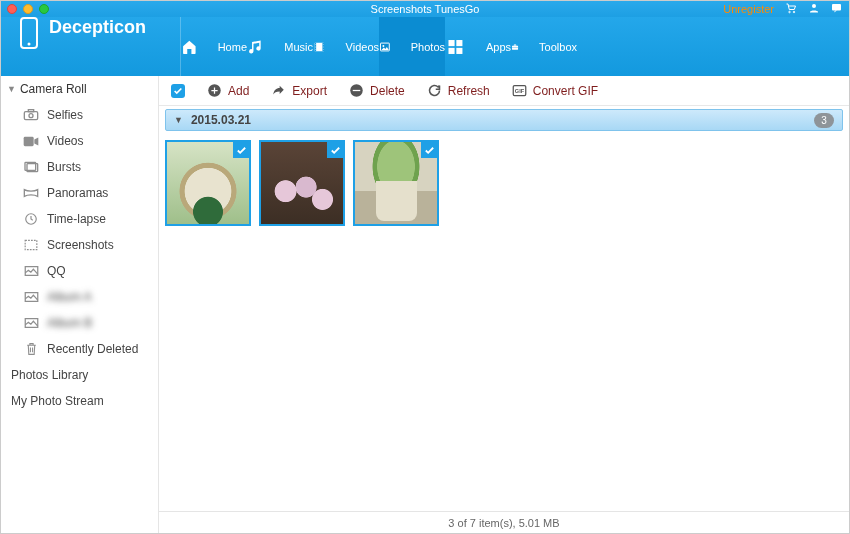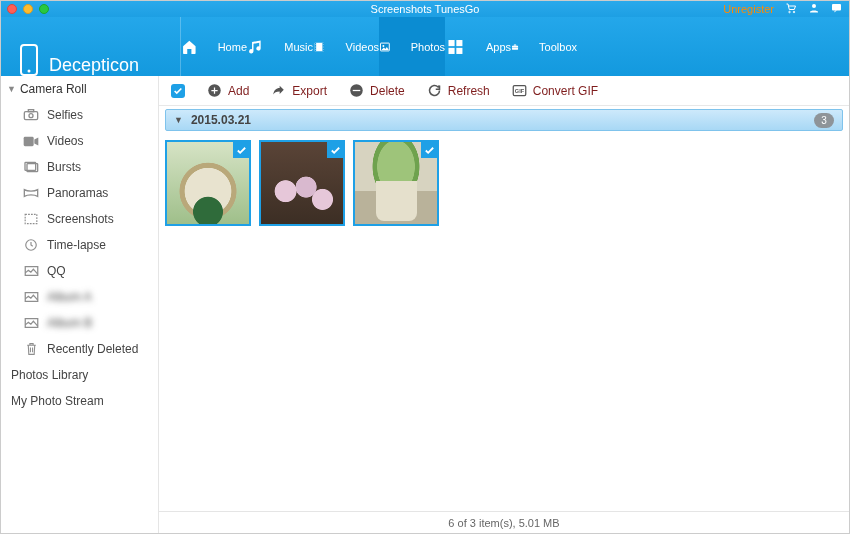--- a/index.html
+++ b/index.html
@@ -10,21 +10,21 @@
   .traffic { display: flex; gap: 6px; align-items: center; }
   .dot { width: 10px; height: 10px; border-radius: 50%; }
   .dot.red { background:#ff5f57; border:1px solid #e0443e;}
   .dot.amber{ background:#febc2e; border:1px solid #d89c22;}
   .dot.green{ background:#28c840; border:1px solid #1da62c;}
   .titlebar-title { position:absolute; left:0; right:0; text-align:center; font-size:11px; color:#fff;}
   .titlebar-right { margin-left:auto; display:flex; align-items:center; gap:10px; font-size:11px; color:#fff;}
   .unregister { color:#ff8a00; font-size:11px;margin-left:12px; }
   
   .header { height: 59px; background: linear-gradient(#24a7ea, #1399de); display:flex; align-items:stretch; }
-  .device { width: 180px; display:flex; align-items:flex-end; gap:10px; color:#fff; padding-left:18px; border-right:1px solid rgba(255,255,255,.25); font-size:18px;}
+  .device { width: 180px; display:flex; align-items:flex-start; gap:10px; color:#fff; padding-left:18px; border-right:1px solid rgba(255,255,255,.25); font-size:18px;font-weight:bold;}
   .device svg { flex:none; }
   .navitems { display:flex; }
   .navitem { width:66px; display:flex; flex-direction:row; align-items:center; justify-content:center; gap:20px; color:#fff; font-size:11px;}
   .navitem.active { background:#0b8cd2; }
   
   .body { flex:1; display:flex; min-height:0; }
   
   .sidebar { width:158px; border-right:1px solid #e5e5e5; background:#fff; overflow-y:auto; font-size:12px; color:#444;}
   .side-root { display:flex; align-items:center; gap:4px; padding:6px 6px; font-size:12px; color:#333;}
   .side-root .tri { font-size:9px; color:#888;}
@@ -182,34 +182,34 @@
       <div class="side-item">
           <span class="ic">
             <svg width="16" height="10" viewBox="0 0 24 14" fill="none" stroke="#8e8e8e" stroke-width="2">
               <path d="M2 2c5 3 15 3 20 0v10c-5-3-15-3-20 0z"></path>
             </svg>
           </span>
           <span class="lbl">Panoramas</span>
         </div>
       <div class="side-item">
           <span class="ic">
-            <svg width="14" height="12" viewBox="0 0 24 20" fill="none" stroke="#8e8e8e" stroke-width="2" stroke-dasharray="3 2">
-              <rect x="2" y="2" width="20" height="16"></rect>
-            </svg>
-          </span>
-          <span class="lbl">Screenshots</span>
-        </div>
-      <div class="side-item">
-          <span class="ic">
             <svg width="14" height="14" viewBox="0 0 24 24" fill="none" stroke="#8e8e8e" stroke-width="2">
               <circle cx="12" cy="12" r="9"></circle>
               <path d="M12 7v5l3 2"></path>
             </svg>
           </span>
           <span class="lbl">Time-lapse</span>
+        </div>
+      <div class="side-item">
+          <span class="ic">
+            <svg width="14" height="12" viewBox="0 0 24 20" fill="none" stroke="#8e8e8e" stroke-width="2" stroke-dasharray="3 2">
+              <rect x="2" y="2" width="20" height="16"></rect>
+            </svg>
+          </span>
+          <span class="lbl">Screenshots</span>
         </div>
       <div class="side-item">
           <span class="ic">
             <svg width="15" height="12" viewBox="0 0 24 18" fill="none" stroke="#8e8e8e" stroke-width="2">
               <rect x="2" y="2" width="20" height="14"></rect>
               <path d="M2 12l5-4 4 3 4-5 7 8"></path>
             </svg>
           </span>
           <span class="lbl">QQ</span>
         </div>
@@ -317,17 +317,17 @@
           <div class="sel">
               <svg width="11" height="11" viewBox="0 0 24 24" fill="none" stroke="#fff" stroke-width="4">
                 <path d="M4 12l5 5L20 6"></path>
               </svg>
             </div>
         </div>
       </div>
 
       <div style="flex:1"></div>
       <div class="statusbar">
-        <span>6 of 3 item(s), 5.01 MB</span>
+        <span>3 of 7 item(s), 5.01 MB</span>
       </div>
     </div>
   </div>
 </div>
 
 </body></html>

